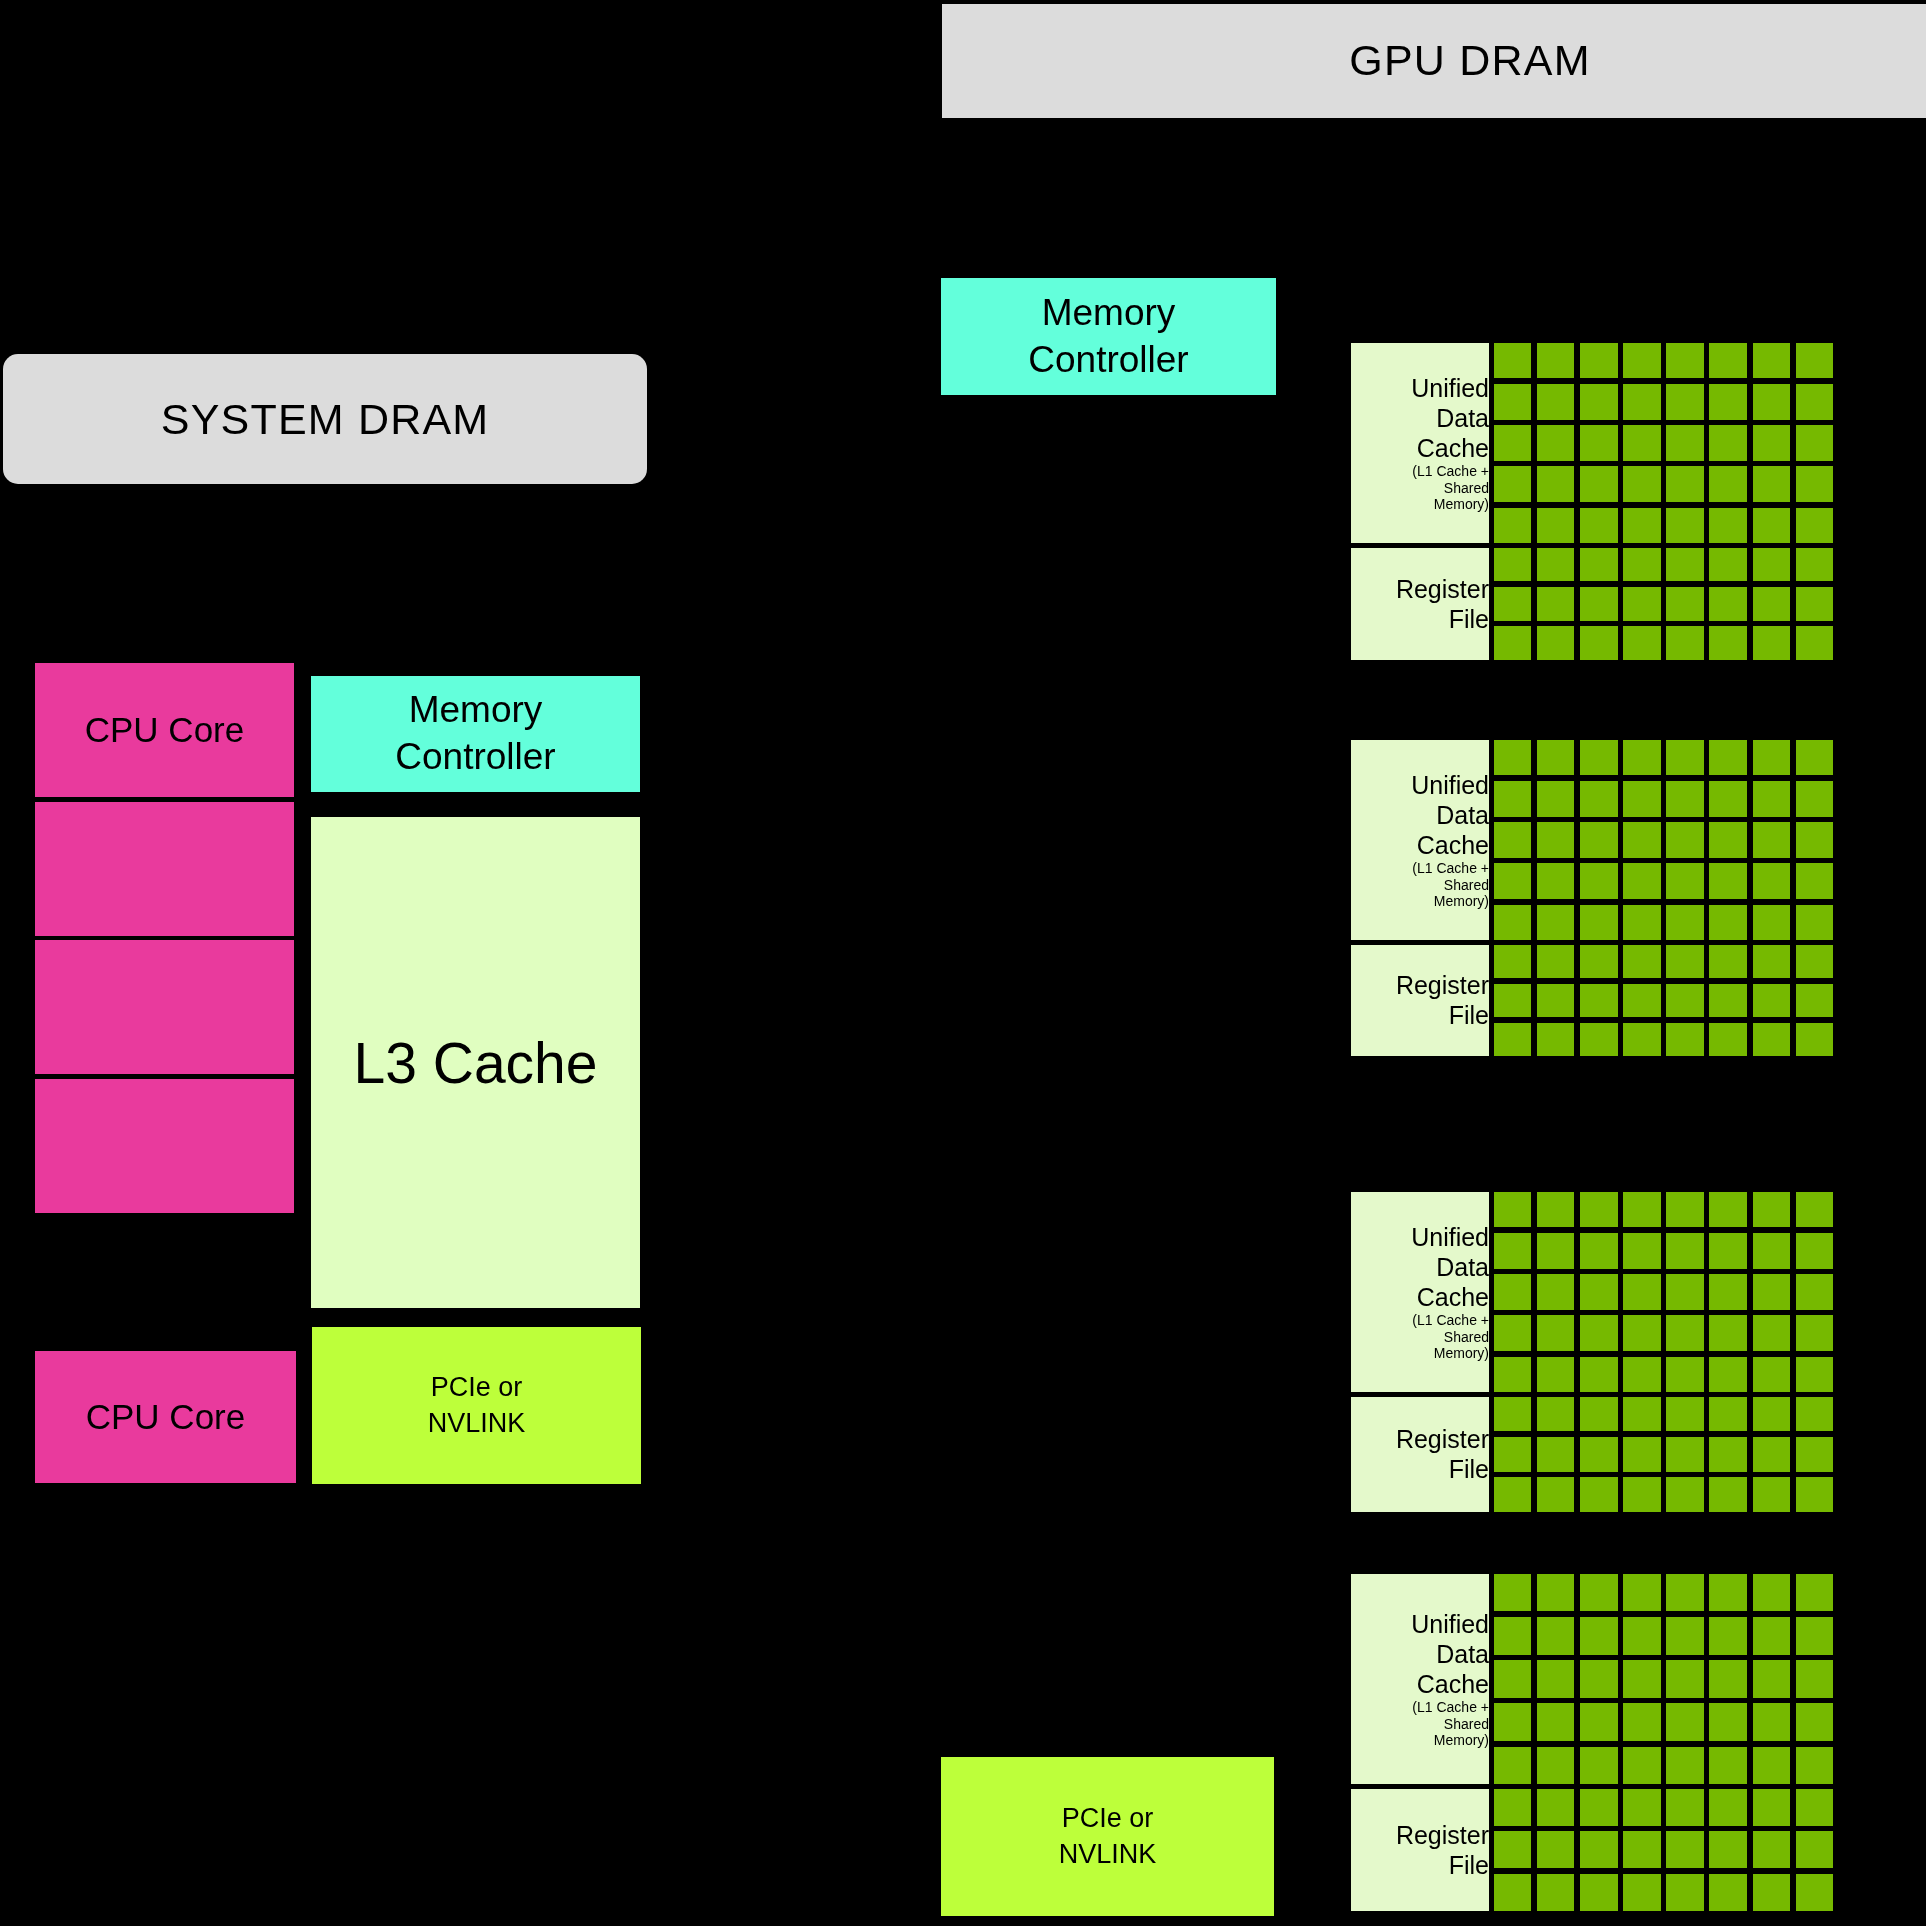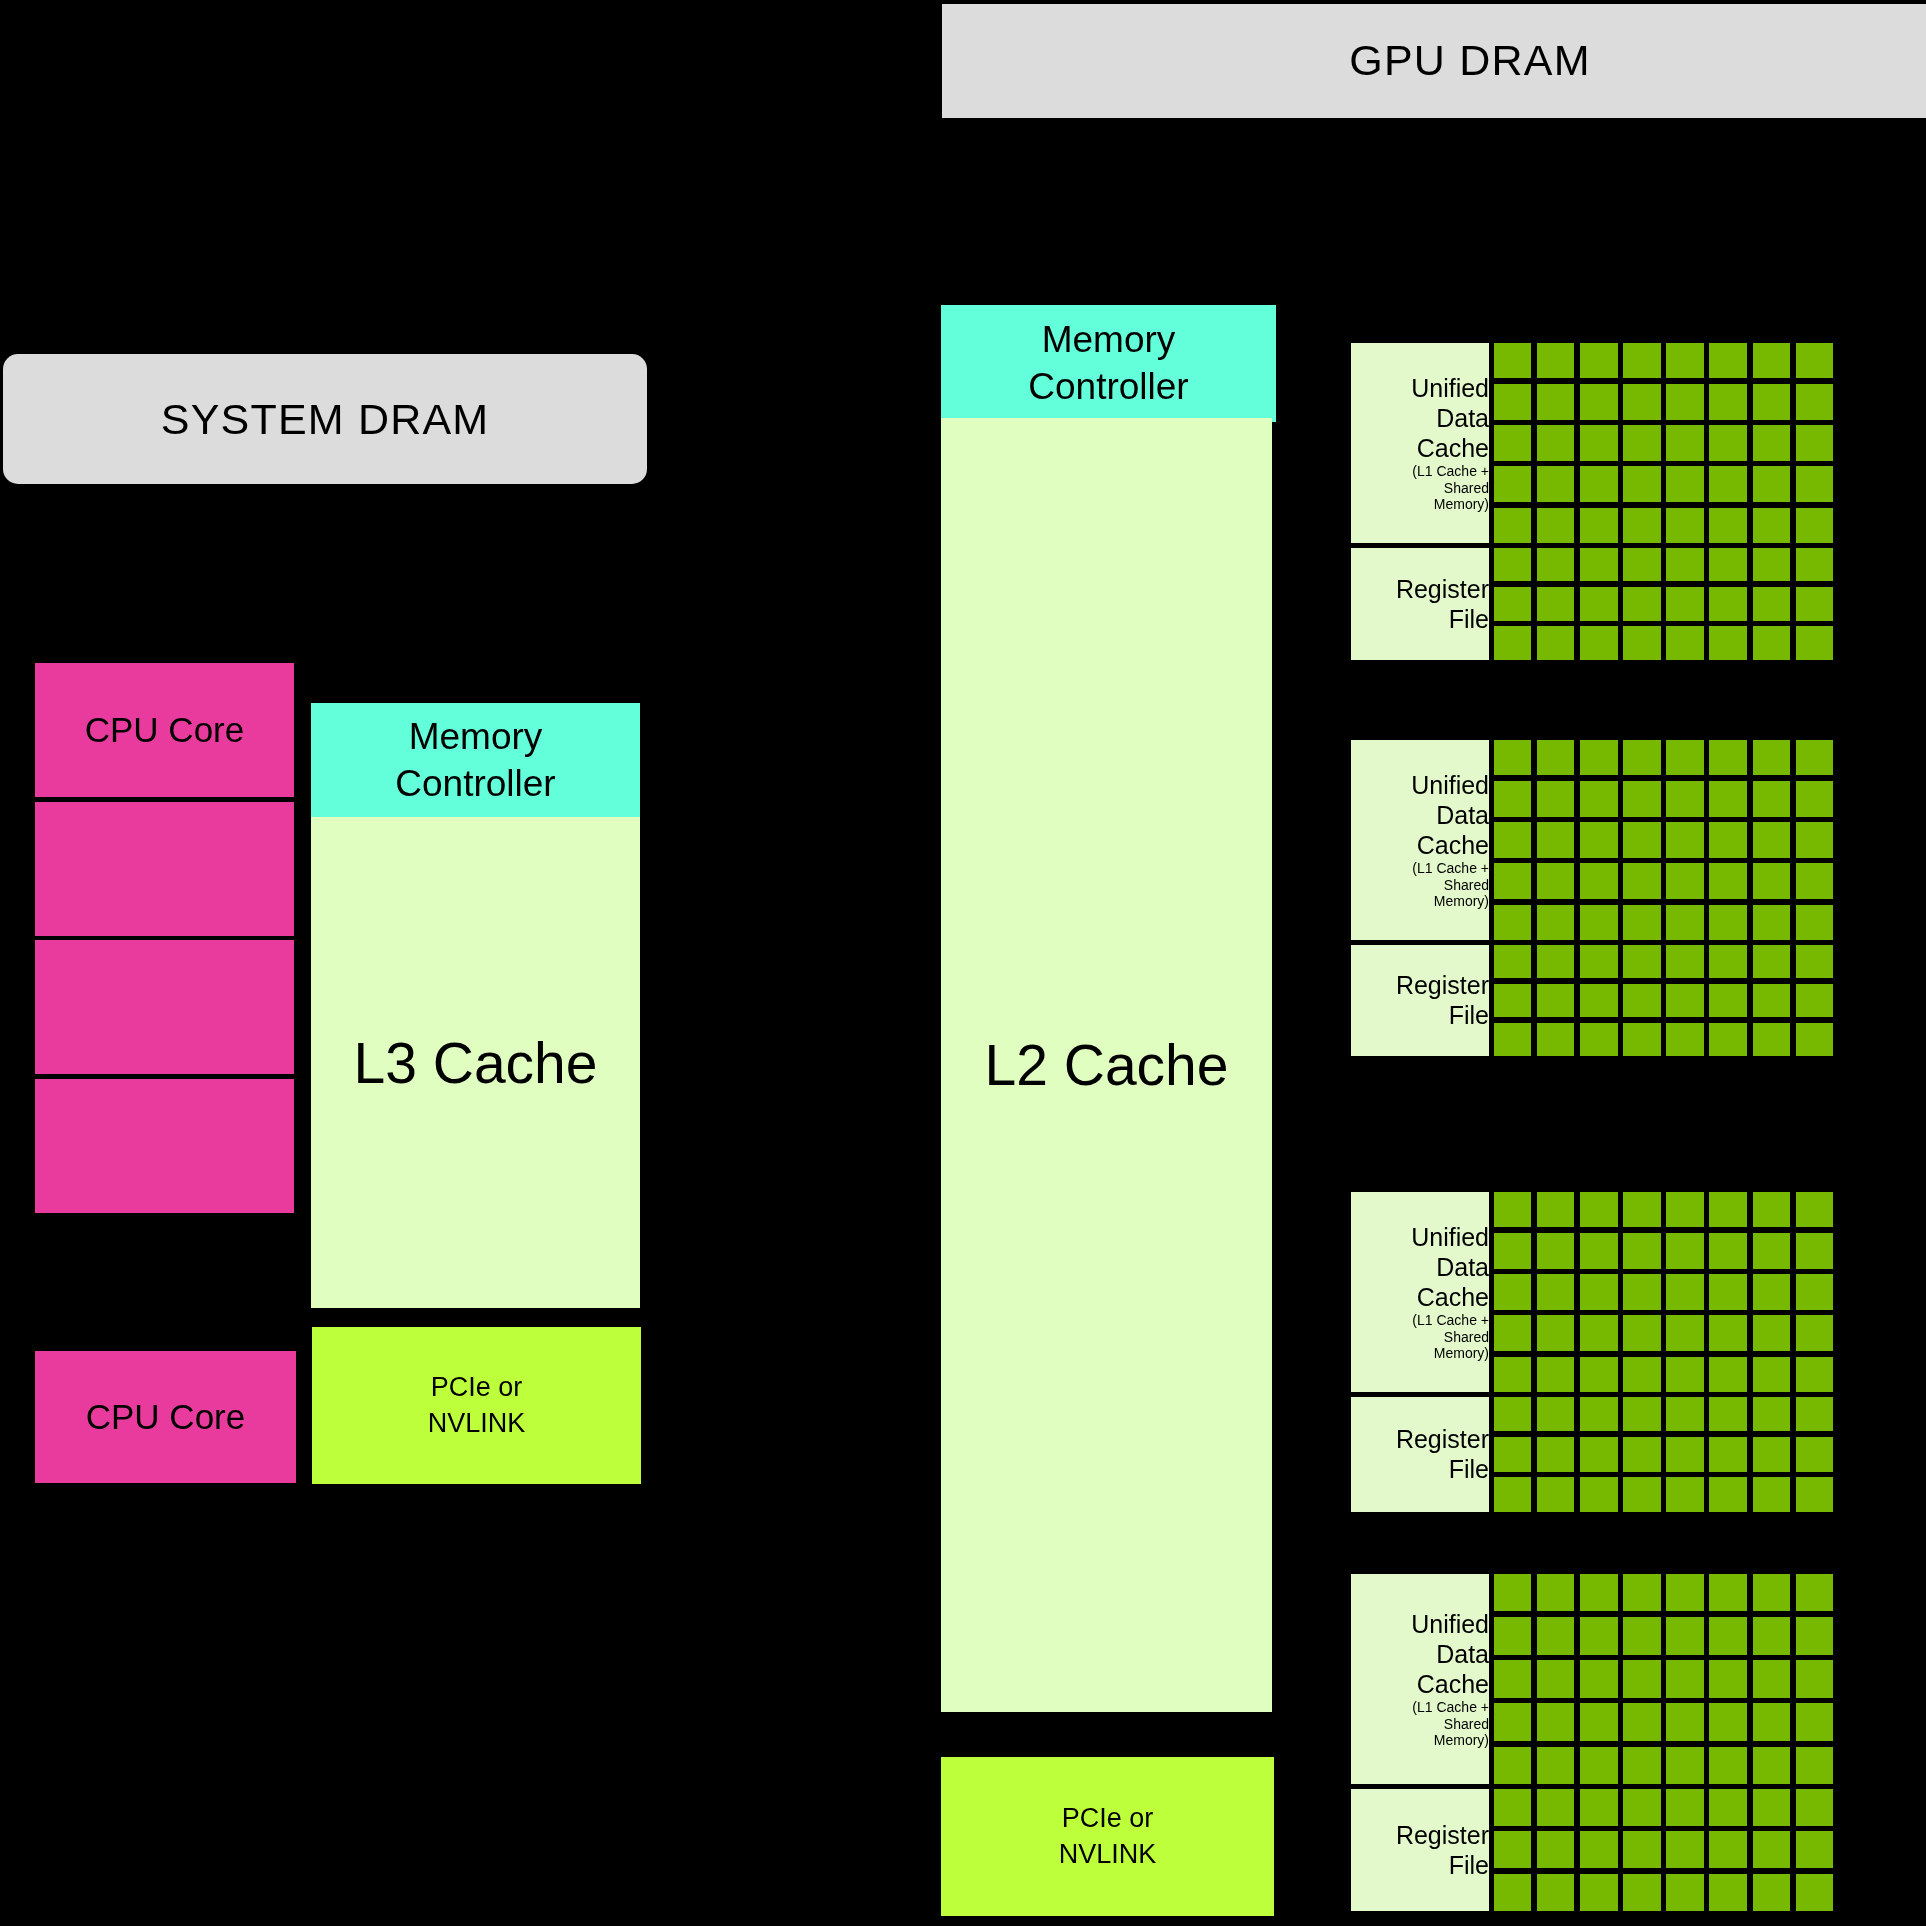--- a/index.html
+++ b/index.html
@@ -43,21 +43,20 @@
   }
   .cpu-bottom{
     left:35px;top:1351px;width:261px;height:132px;
     background:var(--cpu-core,#E93A9D);
     font-size:35px;
   }
   .mc{
     background:var(--memory-controller,#63FFDB);
     font-size:37px;
     line-height:1.26;
-    margin-top:27px;
   }
   .mc-left{left:311px;top:676px;width:329px;height:116px;}
   .mc-right{left:941px;top:278px;width:335px;height:117px;}
   .big-cache{
     background:var(--cache-fill,#E0FEC0);
     font-size:57px;
   }
   .l3-cache{left:311px;top:817px;width:329px;height:491px;}
   .l2-cache{left:941px;top:418px;width:331px;height:1294px;}
   .pcie{
@@ -123,21 +122,20 @@
   <div class="block pcie pcie-left">
     <span>PCIe or</span>
     <span>NVLINK</span>
   </div>
 
   <div class="block mc mc-right">
     <span>Memory</span>
     <span>Controller</span>
   </div>
 
-  <div class="block big-cache l2-cache">L2 Cache</div>
 
   <div class="block pcie pcie-right">
     <span>PCIe or</span>
     <span>NVLINK</span>
   </div>
 
   <div class="sm sm1">
     <div class="sm-label sm-cache-label">
       <span class="sm-line">Unified</span>
       <span class="sm-line">Data</span>

